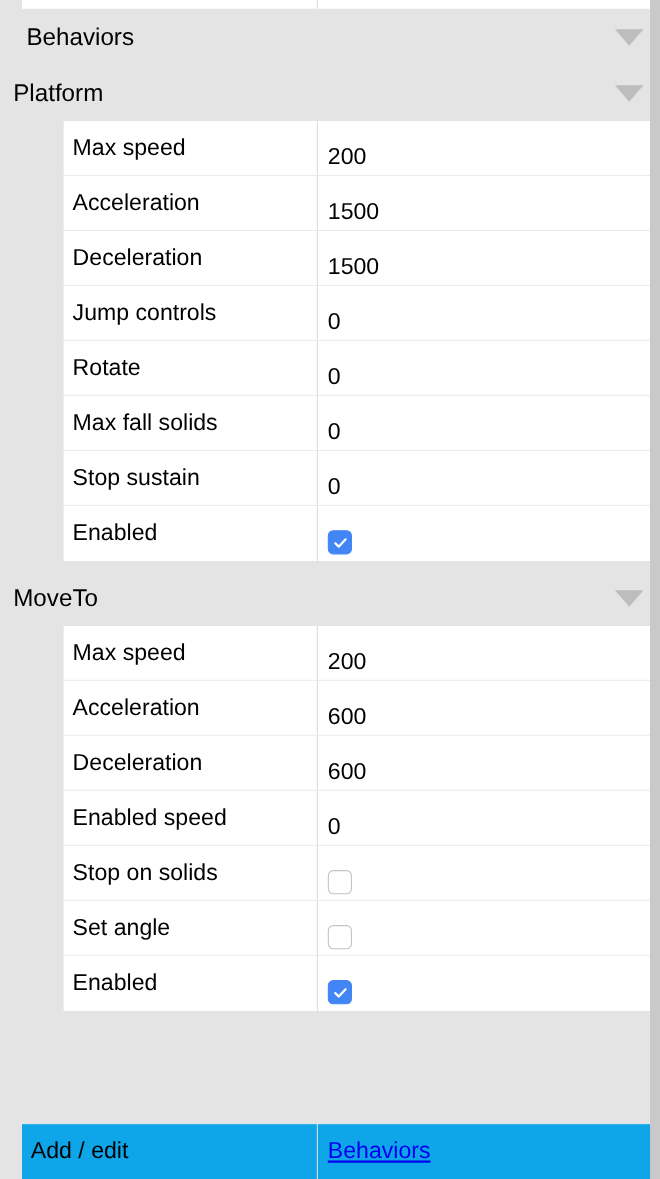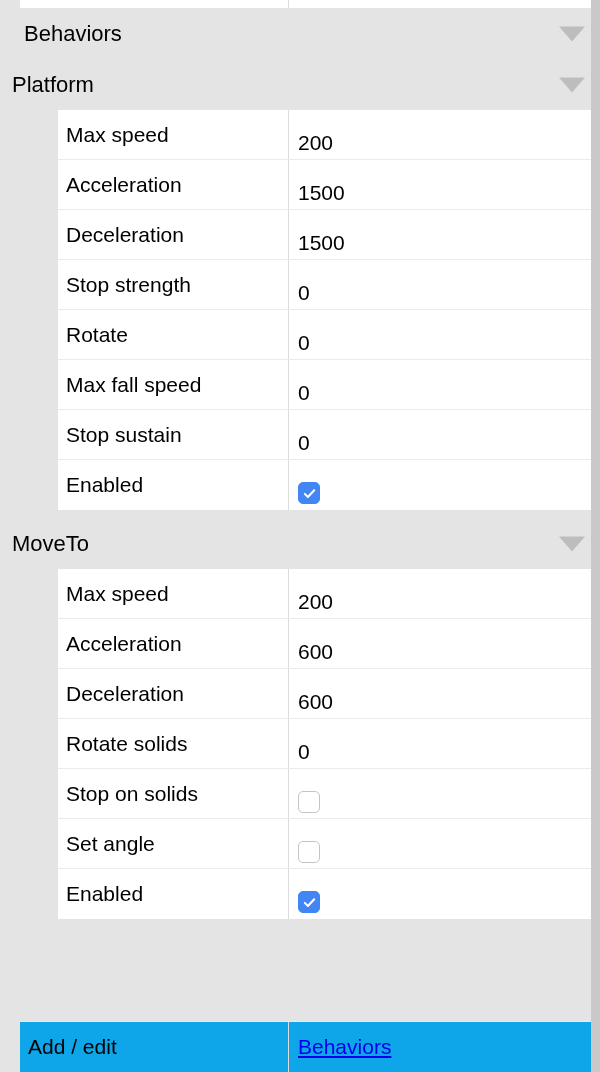--- a/index.html
+++ b/index.html
@@ -232,33 +232,33 @@
             <span>1500</span>
           </div>
         </div>
         <div class="prow">
           <div class="pname">Deceleration</div>
           <div class="pval">
             <span>1500</span>
           </div>
         </div>
         <div class="prow">
-          <div class="pname">Stop strength</div>
+          <div class="pname">Jump controls</div>
           <div class="pval">
             <span>0</span>
           </div>
         </div>
         <div class="prow">
           <div class="pname">Rotate</div>
           <div class="pval">
             <span>0</span>
           </div>
         </div>
         <div class="prow">
-          <div class="pname">Max fall speed</div>
+          <div class="pname">Max fall solids</div>
           <div class="pval">
             <span>0</span>
           </div>
         </div>
         <div class="prow">
           <div class="pname">Stop sustain</div>
           <div class="pval">
             <span>0</span>
           </div>
         </div>
@@ -291,21 +291,21 @@
             <span>600</span>
           </div>
         </div>
         <div class="prow">
           <div class="pname">Deceleration</div>
           <div class="pval">
             <span>600</span>
           </div>
         </div>
         <div class="prow">
-          <div class="pname">Rotate solids</div>
+          <div class="pname">Enabled speed</div>
           <div class="pval">
             <span>0</span>
           </div>
         </div>
         <div class="prow">
           <div class="pname">Stop on solids</div>
           <div class="pval">
             <span class="cb off"></span>
           </div>
         </div>

